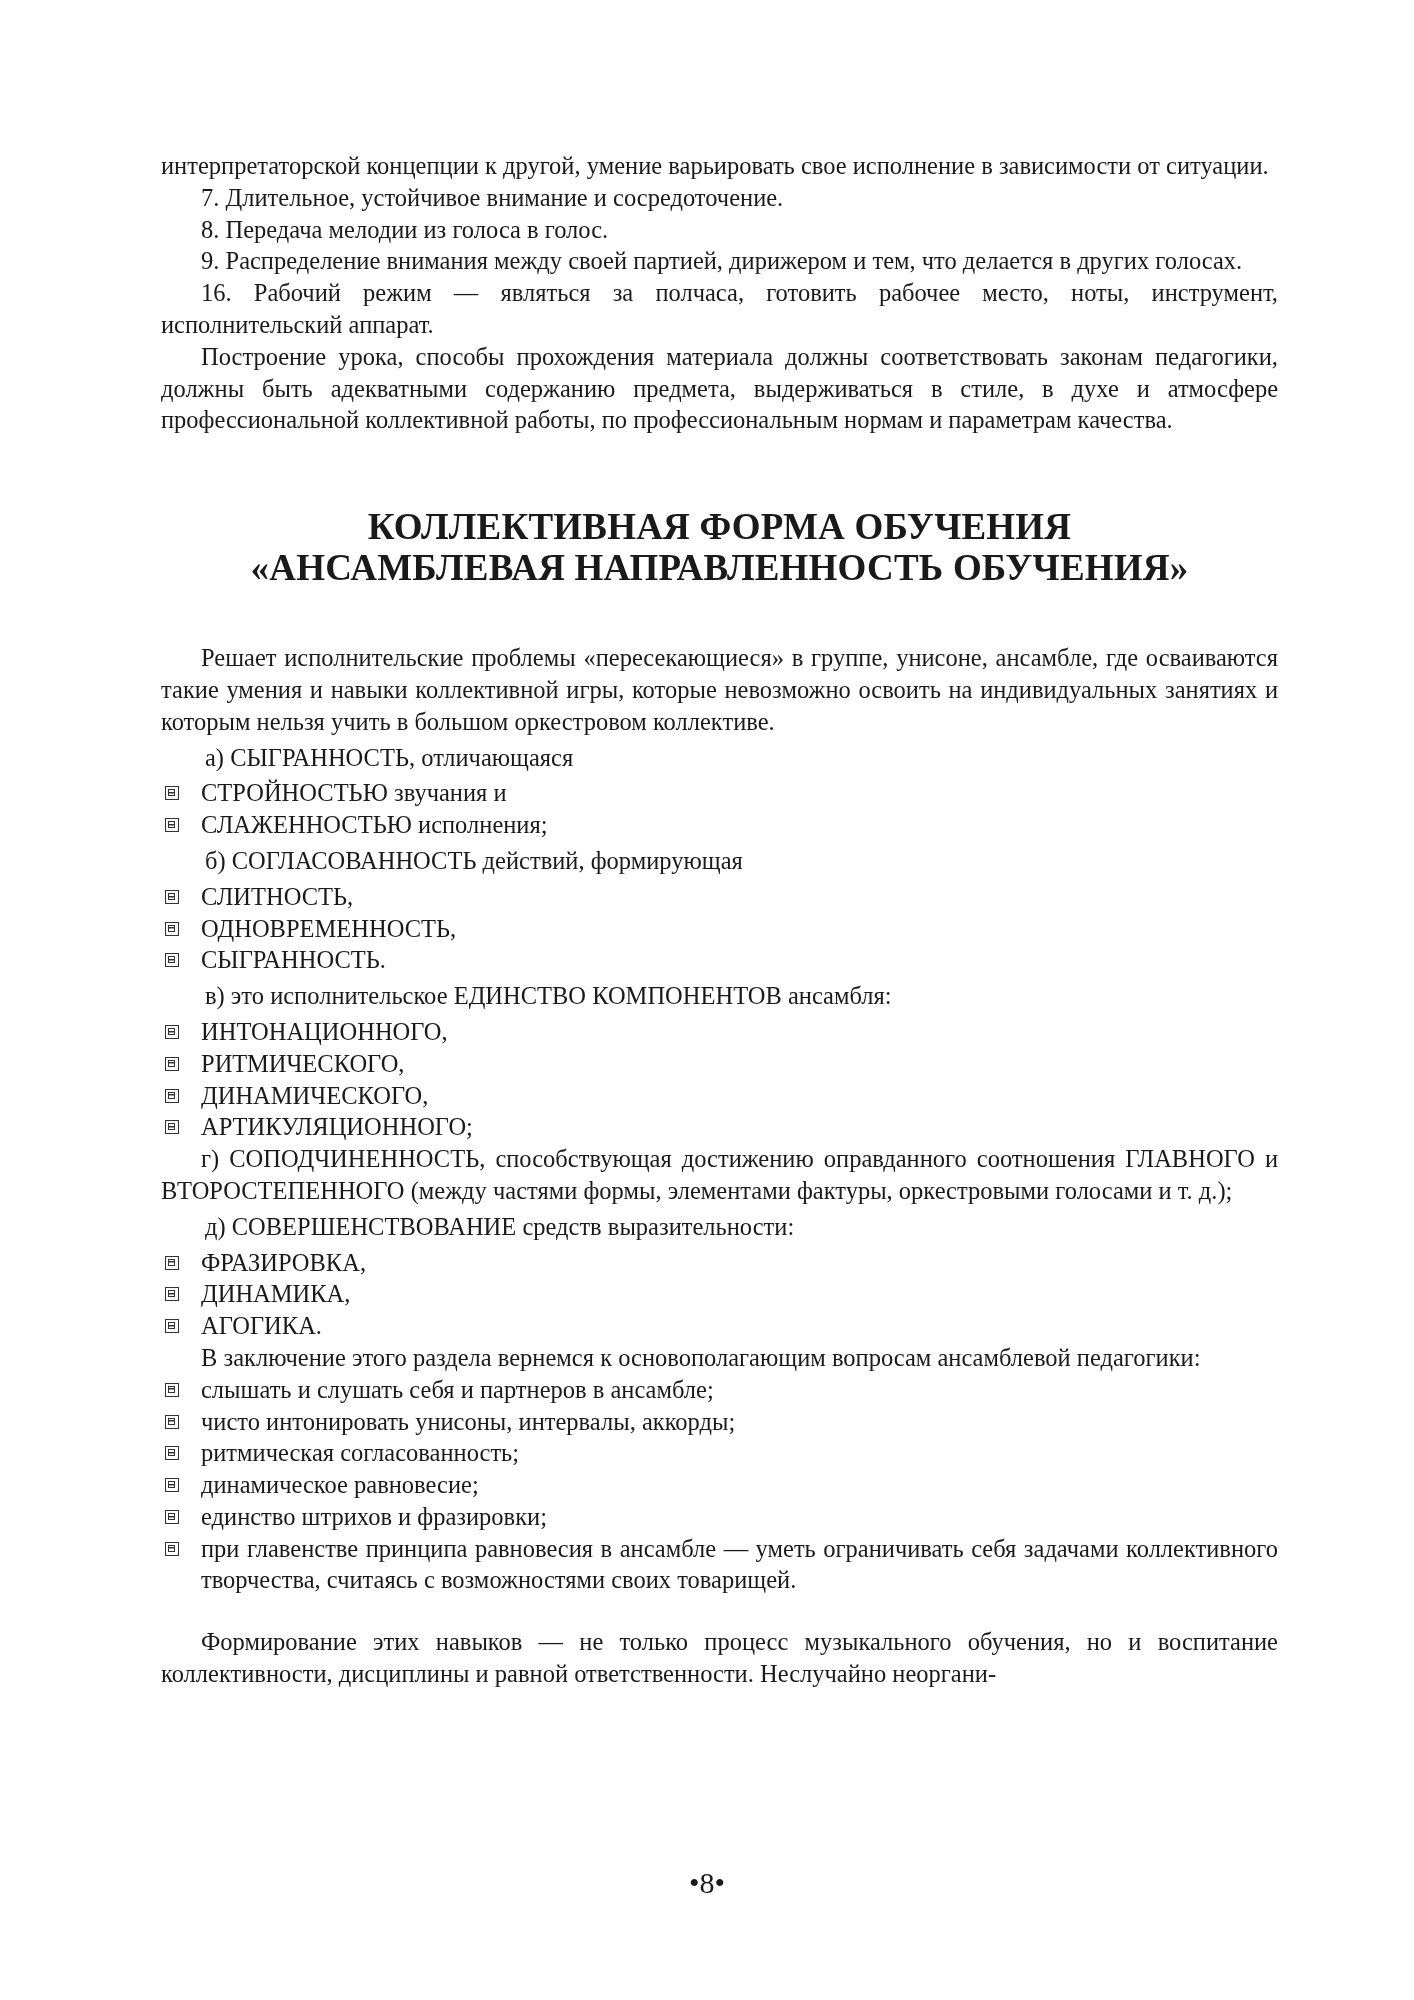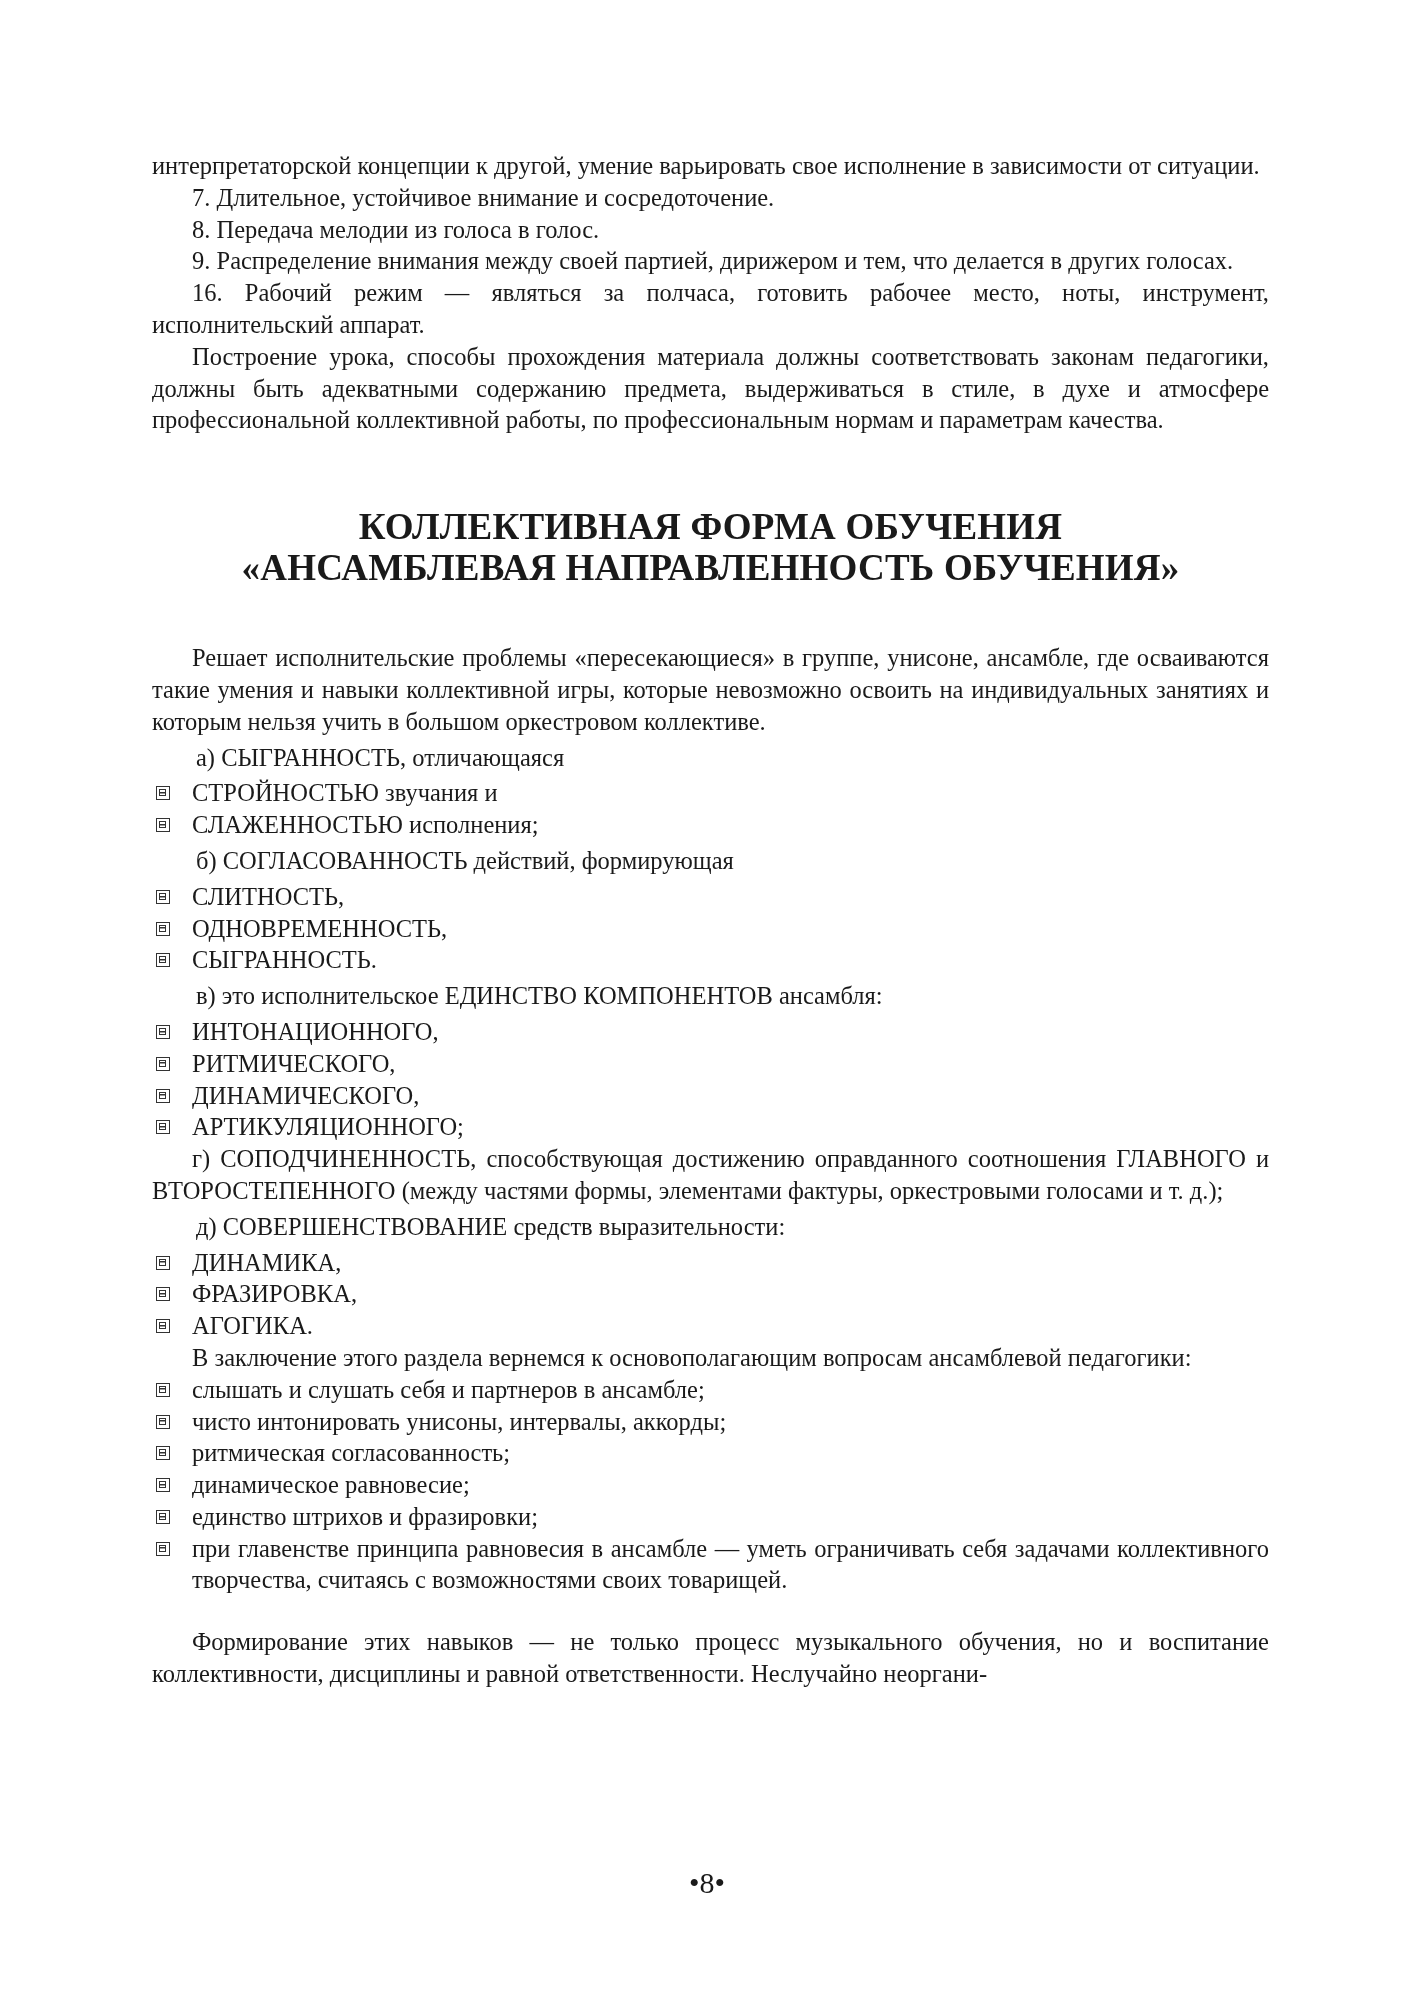--- a/index.html
+++ b/index.html
@@ -2,21 +2,21 @@
 <html><head>
   <meta charset="utf-8">
   <style>
     html, body { margin: 0; padding: 0; background: #ffffff; }
     body {
       width: 1414px; height: 2000px; position: relative;
       font-family: "Liberation Serif", "DejaVu Serif", serif;
       color: #1a1a1a;
     }
     .page {
-      position: absolute; left: 152px; top: 150px; width: 1117px;
+      position: absolute; left: 161px; top: 150px; width: 1117px;
       font-size: 24.5px; line-height: 31.8px;
     }
     .p { margin: 0; text-align: justify; text-align-last: left; }
     .indent { text-indent: 40px; }
     .sub { margin: 4px; padding-left: 40px; }
     .bullet { position: relative; margin: 0; padding-left: 40px; text-align: justify; text-align-last: left; }
     .bullet .mark {
       position: absolute; left: 4px; top: 9px; width: 14px; height: 14px;
       border: 1.5px solid #333; box-sizing: border-box;
     }
@@ -64,22 +64,22 @@
 
   <p class="sub">в) это исполнительское ЕДИНСТВО КОМПОНЕНТОВ ансамбля:</p>
   <p class="bullet"><span class="mark"></span><span>ИНТОНАЦИОННОГО,</span></p>
   <p class="bullet"><span class="mark"></span><span>РИТМИЧЕСКОГО,</span></p>
   <p class="bullet"><span class="mark"></span><span>ДИНАМИЧЕСКОГО,</span></p>
   <p class="bullet"><span class="mark"></span><span>АРТИКУЛЯЦИОННОГО;</span></p>
 
   <p class="p indent">г) СОПОДЧИНЕННОСТЬ, способствующая достижению оправданного соотношения ГЛАВНОГО и ВТОРОСТЕПЕННОГО (между частями формы, элементами фактуры, оркестровыми голосами и т. д.);</p>
 
   <p class="sub">д) СОВЕРШЕНСТВОВАНИЕ средств выразительности:</p>
+  <p class="bullet"><span class="mark"></span><span>ФРАЗИРОВКА,</span></p>
   <p class="bullet"><span class="mark"></span><span>ДИНАМИКА,</span></p>
-  <p class="bullet"><span class="mark"></span><span>ФРАЗИРОВКА,</span></p>
   <p class="bullet"><span class="mark"></span><span>АГОГИКА.</span></p>
 
   <p class="p indent">В заключение этого раздела вернемся к основополагающим вопросам ансамблевой педагогики:</p>
   <p class="bullet"><span class="mark"></span><span>слышать и слушать себя и партнеров в ансамбле;</span></p>
   <p class="bullet"><span class="mark"></span><span>чисто интонировать унисоны, интервалы, аккорды;</span></p>
   <p class="bullet"><span class="mark"></span><span>ритмическая согласованность;</span></p>
   <p class="bullet"><span class="mark"></span><span>динамическое равновесие;</span></p>
   <p class="bullet"><span class="mark"></span><span>единство штрихов и фразировки;</span></p>
   <p class="bullet"><span class="mark"></span><span>при главенстве принципа равновесия в ансамбле — уметь ограничивать себя задачами коллективного творчества, считаясь с возможностями своих товарищей.</span></p>
 

